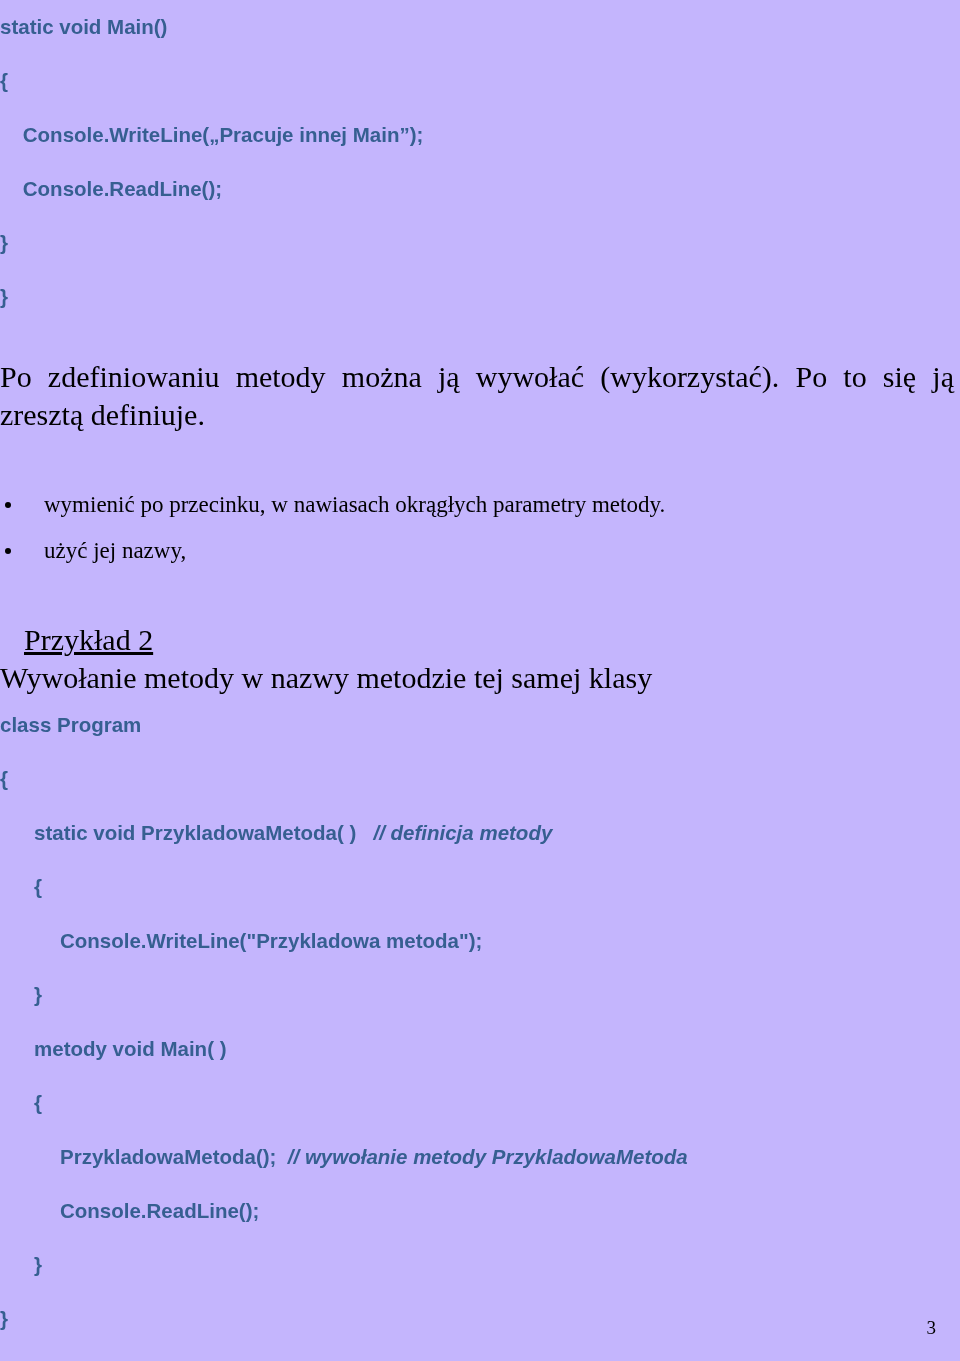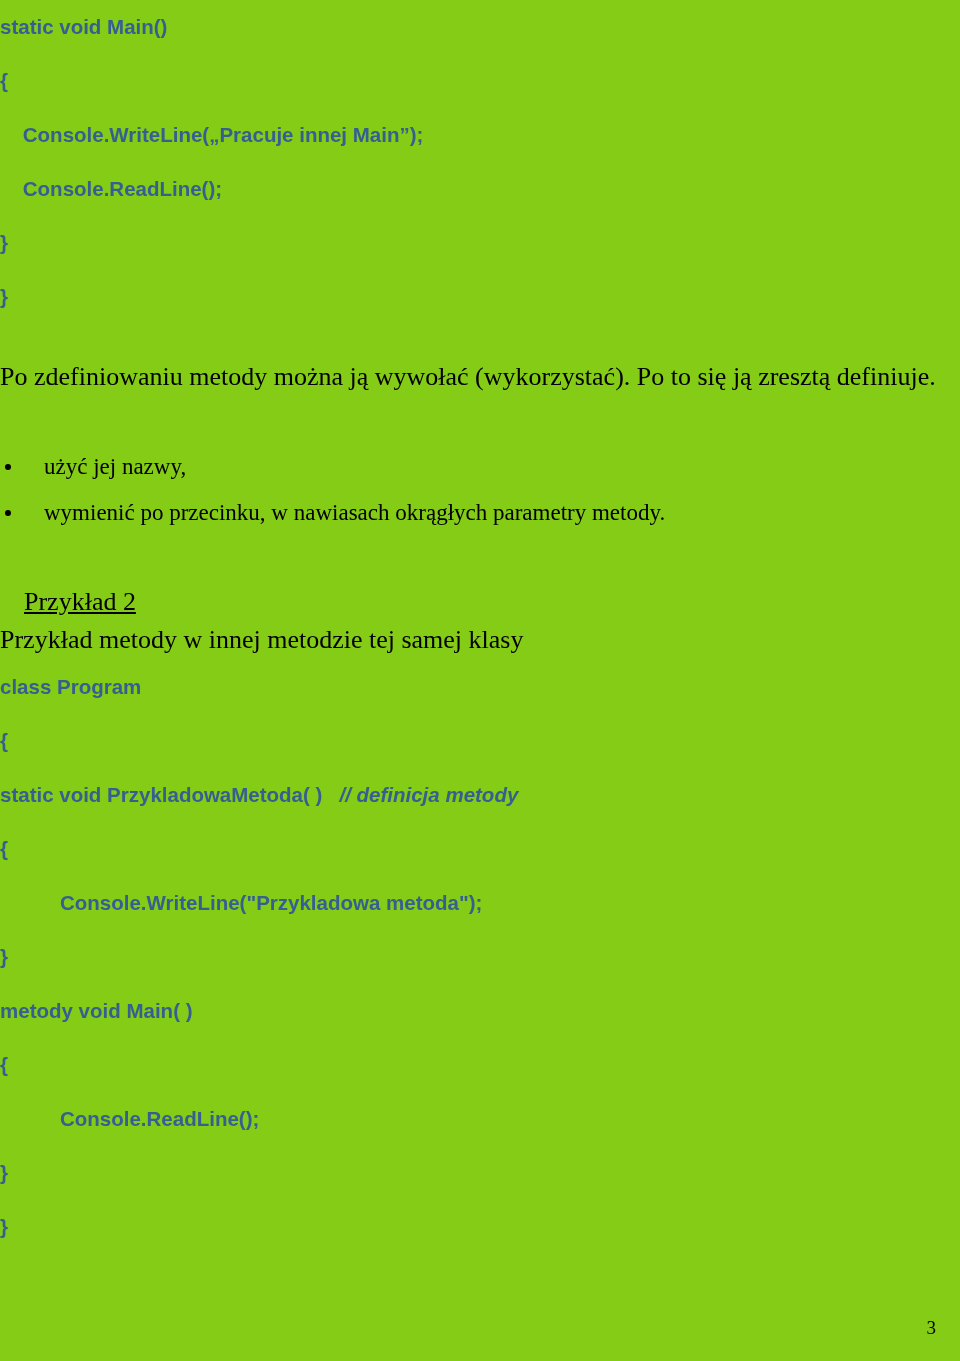--- a/index.html
+++ b/index.html
@@ -4,21 +4,21 @@
 <style>
   html, body {
     margin: 0;
     padding: 0;
     background: #ffffff;
   }
   .page {
     position: relative;
     width: 960px;
     height: 1361px;
-    background: #84cc16;
+    background: #c4b5fd;
     font-family: "Liberation Serif", serif;
     color: #000000;
     overflow: hidden;
   }
   .content {
     position: absolute;
     left: 0px;
     top: 0px;
     width: 960px;
   }
@@ -27,21 +27,21 @@
     font-family: "Liberation Sans", sans-serif;
     font-weight: bold;
     color: #365F91;
     font-size: 20.5px;
     line-height: 54px;
     white-space: pre;
   }
   
   .prose {
     font-family: "Liberation Serif", serif;
-    font-size: 26px;
+    font-size: 30px;
     color: #000000;
     line-height: 38px;
     text-align: justify;
   }
   .bullets {
     margin: 0;
     padding: 0;
     list-style: none;
   }
   .bullets li {
@@ -67,21 +67,21 @@
   .spacer-md { height: 34px; }
   .spacer-lg { height: 48px; }
   .page-number {
     position: absolute;
     right: 24px;
     bottom: 22px;
     font-family: "Liberation Serif", serif;
     font-size: 19px;
     color: #000000;
   }
-  .indent1 { }
+  .indent1 { padding-left: 34px; }
   .indent2 { padding-left: 60px; }
   .l0 { padding-left: 0px; }
 </style>
 </head>
 <body>
 
 <div class="page">
   <div class="content">
 
     <div>
@@ -96,42 +96,43 @@
     <div class="spacer-md"></div>
 
     <div class="prose" style="padding-right:6px;">Po zdefiniowaniu metody można ją wywołać (wykorzystać). Po to się ją zresztą definiuje.</div>
 
     <div class="spacer-lg"></div>
 
 
     <ul class="bullets">
       <li>
         <span class="dot"></span>
-        <span>użyć jej nazwy,</span>
+        <span>wymienić po przecinku, w nawiasach okrągłych parametry metody.</span>
       </li>
       <li>
         <span class="dot"></span>
-        <span>wymienić po przecinku, w nawiasach okrągłych parametry metody.</span>
+        <span>użyć jej nazwy,</span>
       </li>
     </ul>
 
     <div class="spacer-lg"></div>
 
     <div class="prose underline" style="line-height:36px;padding-left:24px;">Przykład 2</div>
-    <div class="prose" style="line-height:40px;">Przykład metody w innej metodzie tej samej klasy</div>
+    <div class="prose" style="line-height:40px;">Wywołanie metody w nazwy metodzie tej samej klasy</div>
 
     <div>
       <div class="code l0">class Program</div>
       <div class="code l0">{</div>
       <div class="code indent1"><span>static void PrzykladowaMetoda( )</span><span style="white-space:pre">   </span><em>// definicja metody</em></div>
       <div class="code indent1">{</div>
       <div class="code indent2">Console.WriteLine("Przykladowa metoda");</div>
       <div class="code indent1">}</div>
       <div class="code indent1">metody void Main( )</div>
       <div class="code indent1">{</div>
+      <div class="code indent2"><span>PrzykladowaMetoda();</span><span style="white-space:pre">  </span><em>// wywołanie metody PrzykladowaMetoda</em></div>
       <div class="code indent2">Console.ReadLine();</div>
       <div class="code indent1">}</div>
       <div class="code l0">}</div>
     </div>
 
   </div>
 
   <div class="page-number">3</div>
 </div>
 

